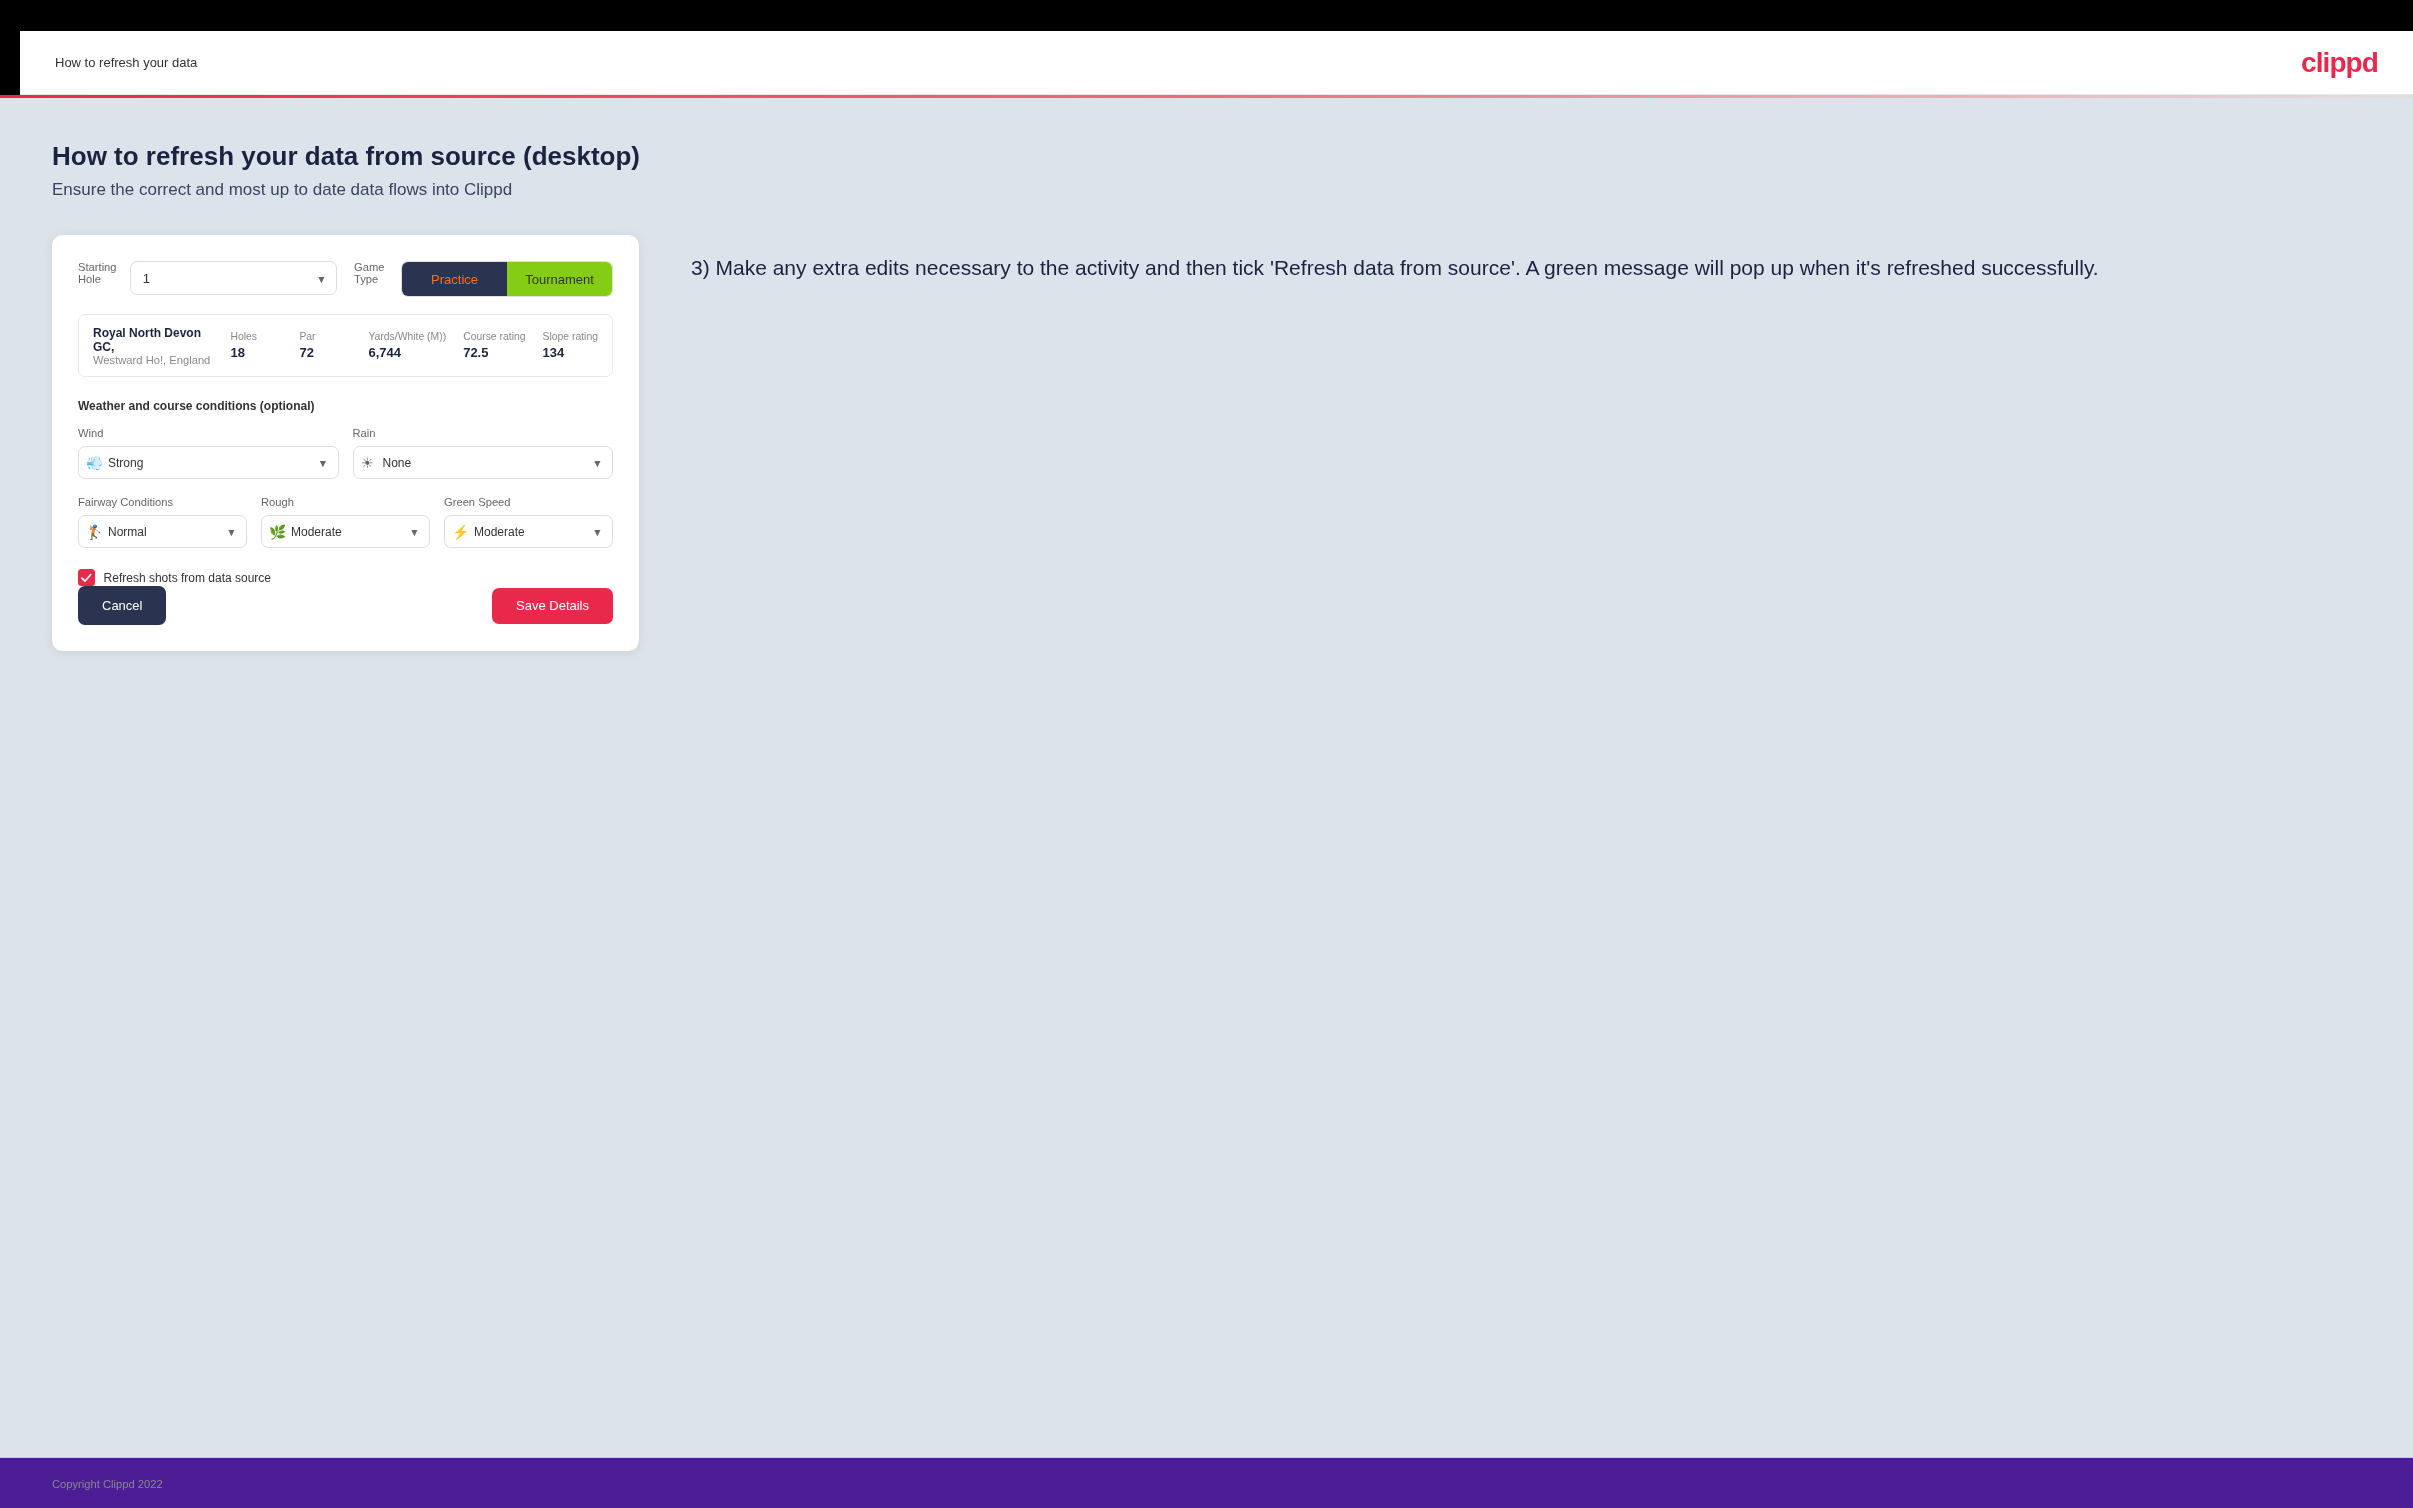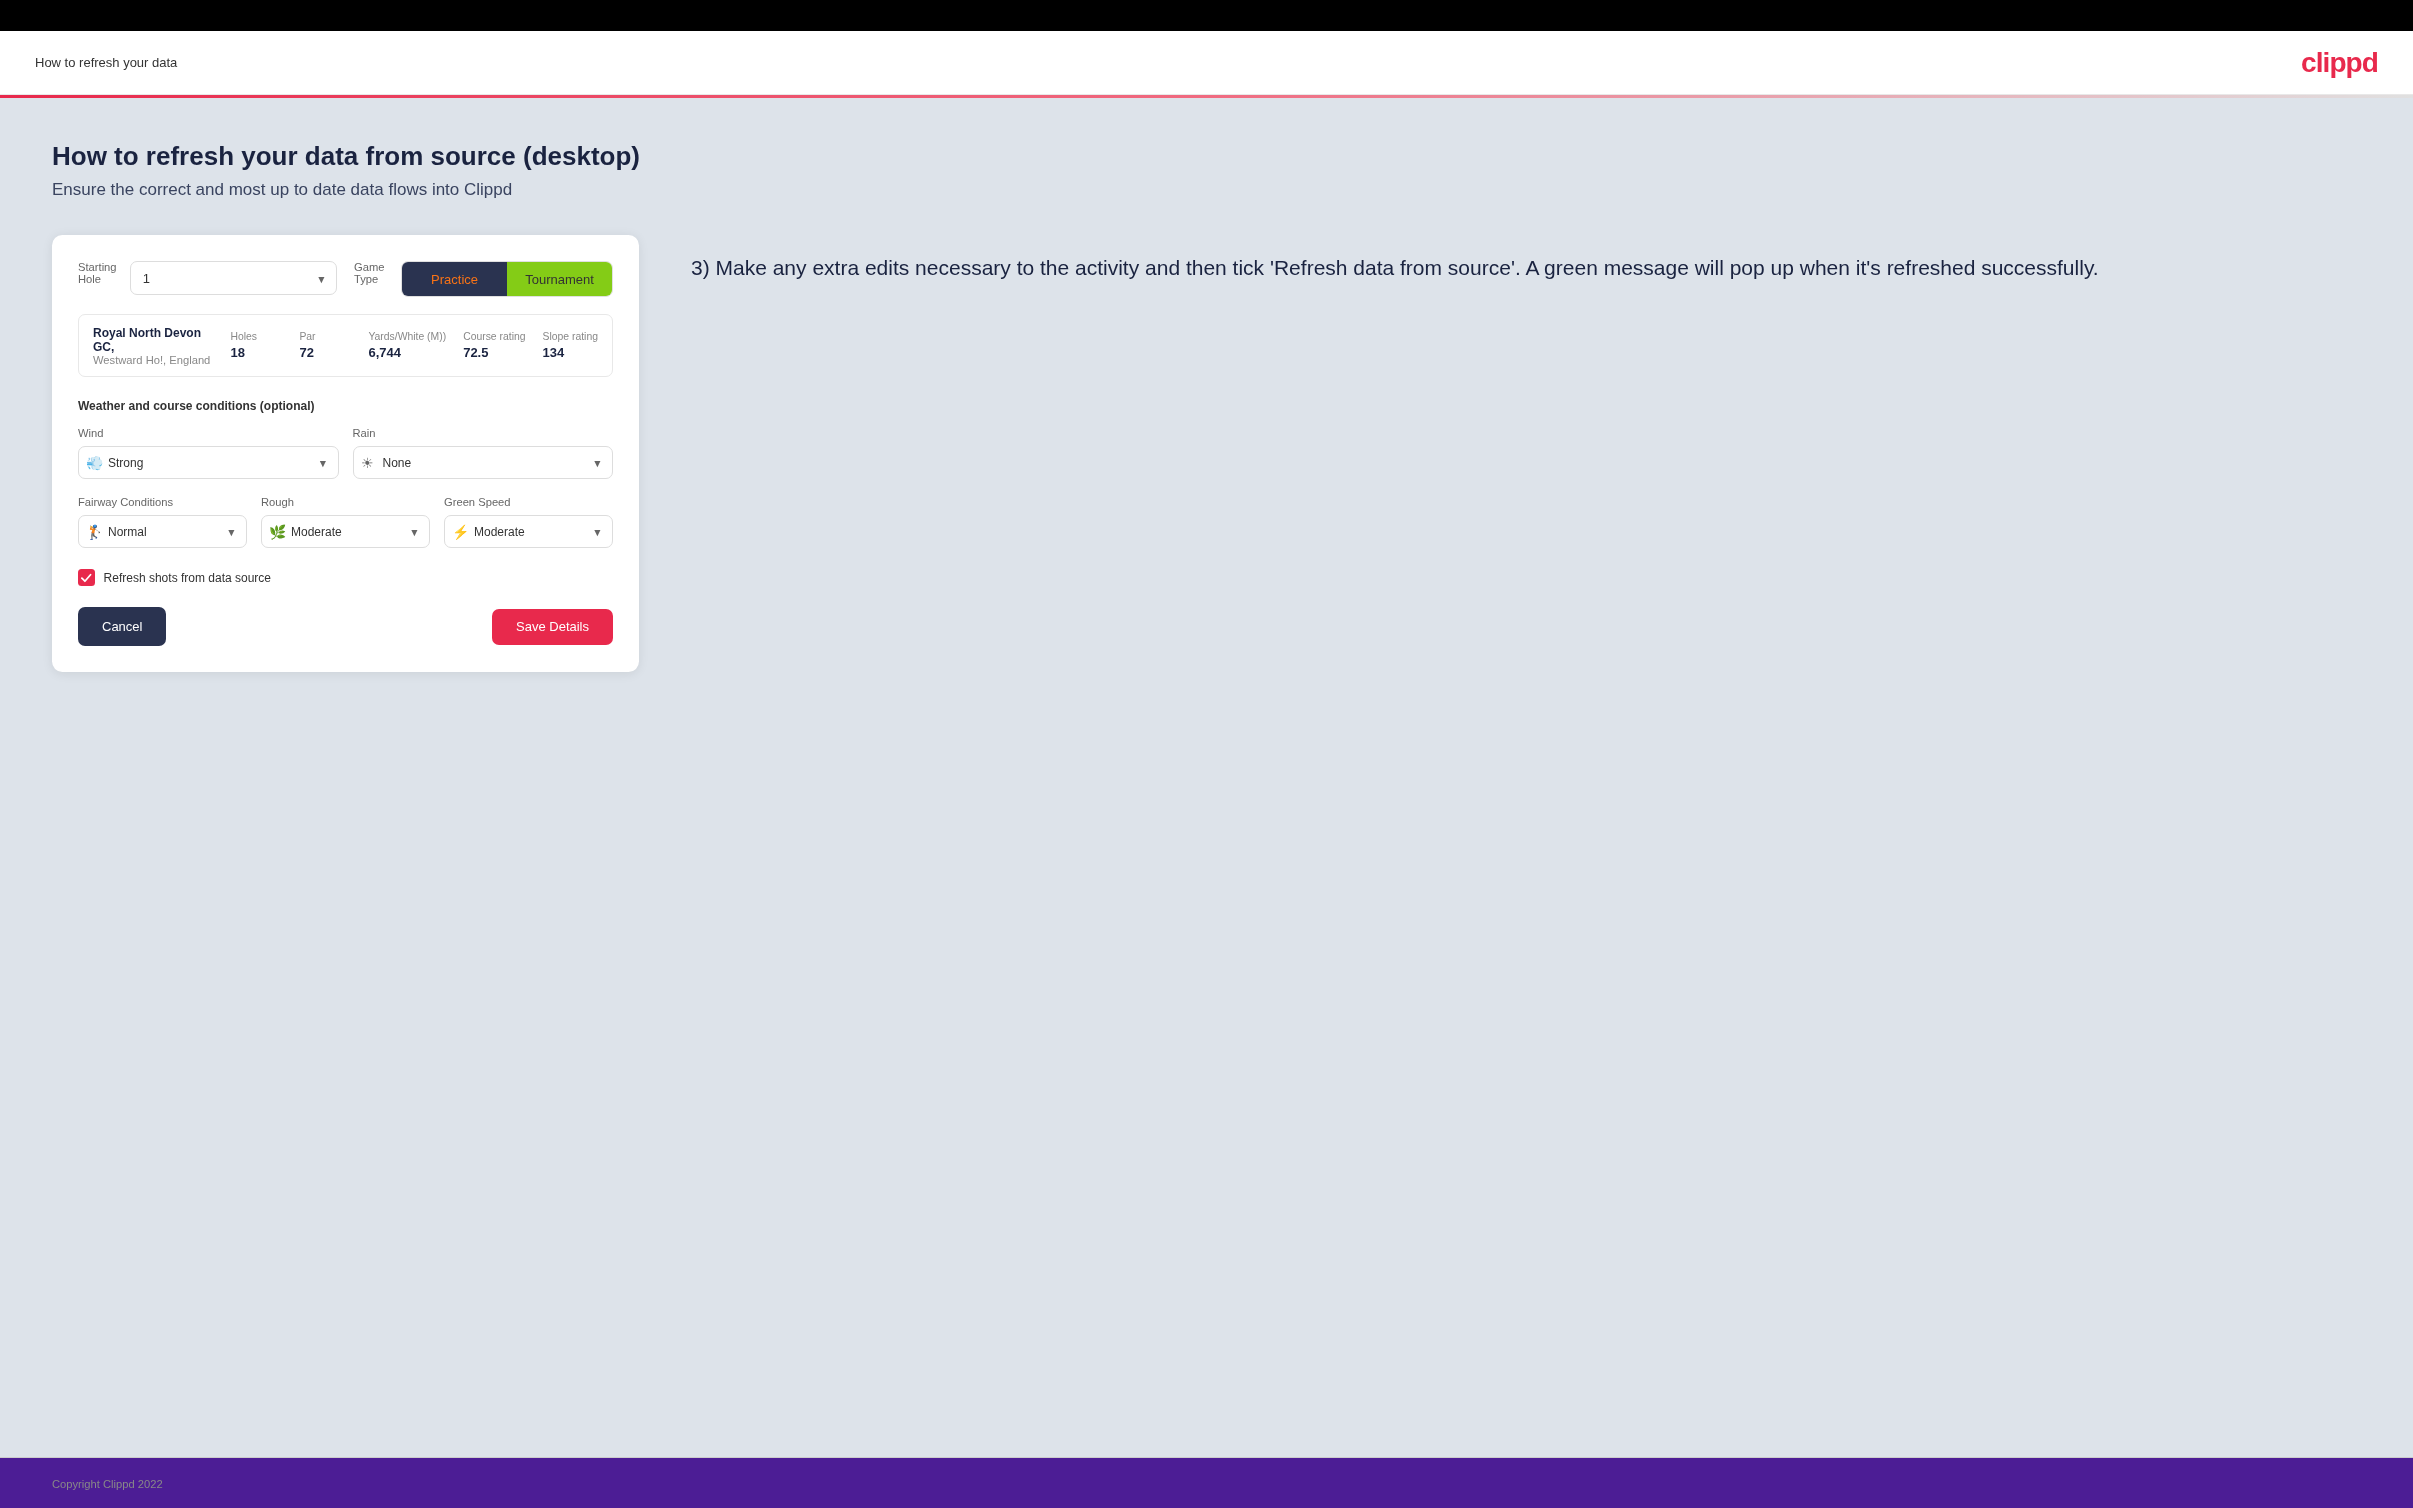--- a/index.html
+++ b/index.html
@@ -17,20 +17,21 @@
       flex-shrink: 0;
     }
 
     .header {
       background: #fff;
       padding: 15.5px 35px;
       display: flex;
       align-items: center;
       justify-content: space-between;
       border-bottom: 1.7px solid #e8e8e8;
+      margin-left: 20px;
     }
 
     .header-title {
       font-size: 13px;
       color: #333;
       font-weight: 400;
     }
 
     .logo {
       font-size: 28px;
@@ -254,21 +255,20 @@
     .conditions-row2 {
       display: flex;
       gap: 14px;
       margin-bottom: 21px;
     }
 
     .checkbox-row {
       display: flex;
       align-items: center;
       gap: 8.6px;
-      margin-bottom: 21px;
     }
 
     .checkbox-styled {
       width: 17px;
       height: 17px;
       background: #e8294c;
       border-radius: 3.5px;
       display: flex;
       align-items: center;
       justify-content: center;

